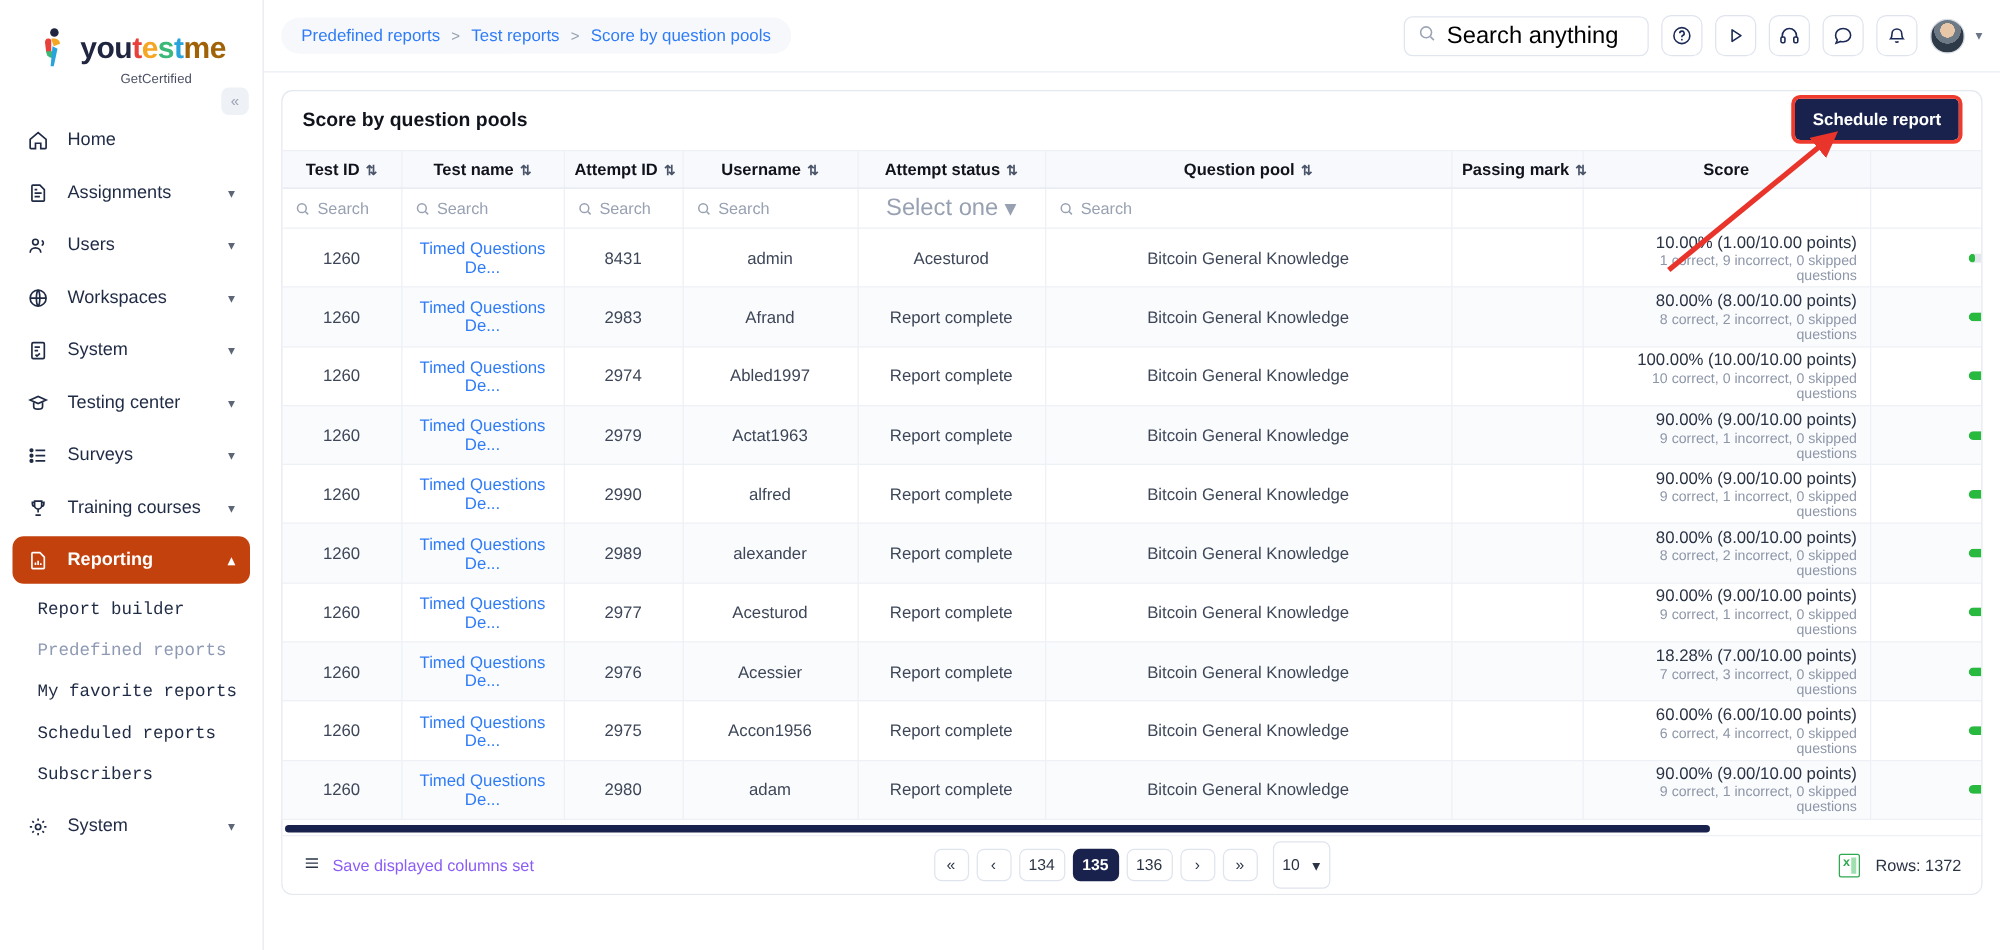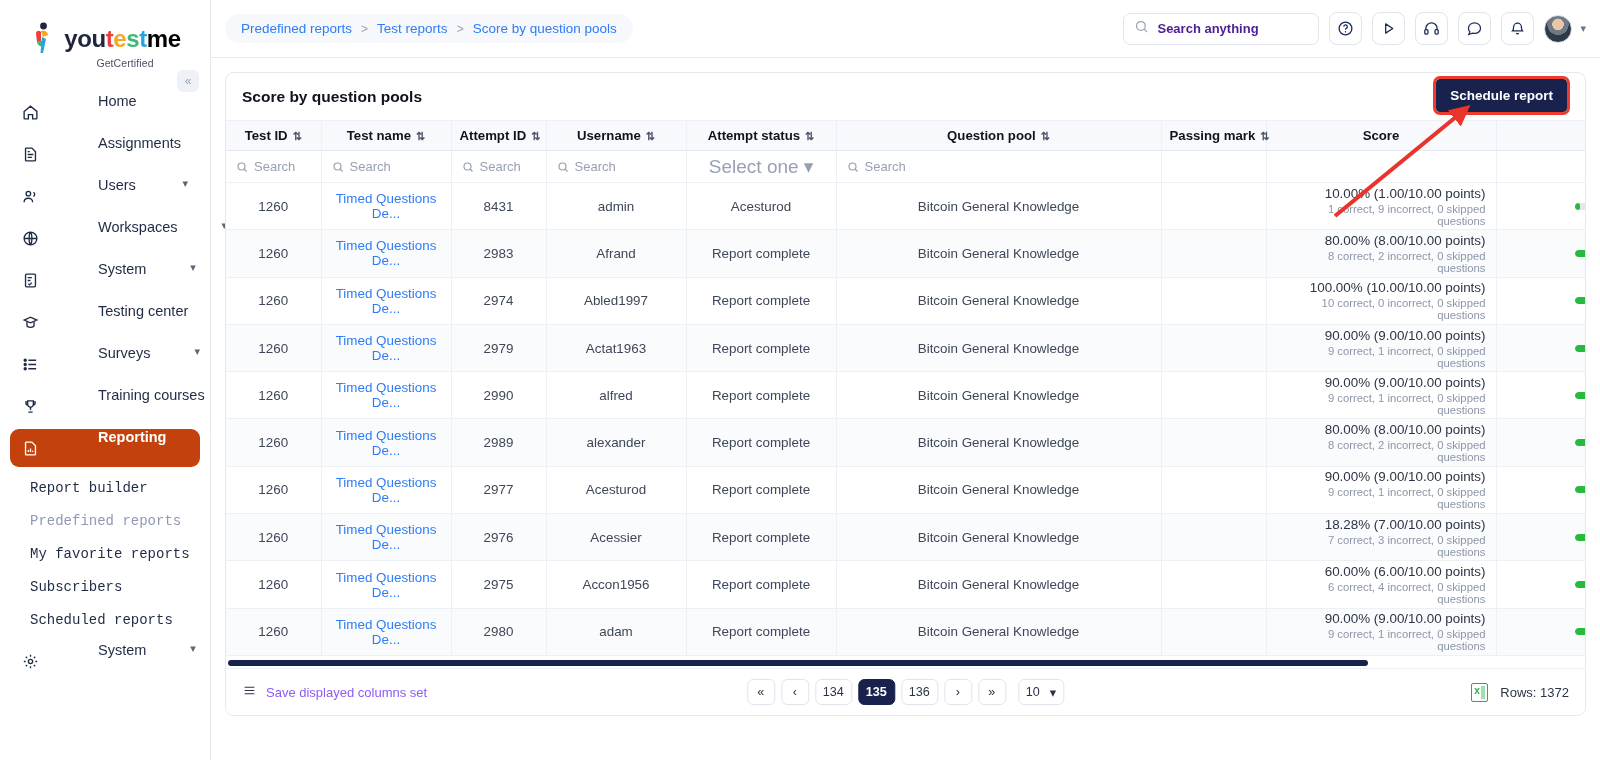--- a/index.html
+++ b/index.html
@@ -21,37 +21,37 @@
   }
   .logo-wrap { padding: 22px 0 0 0; display: flex; flex-direction: column; align-items: center; }
   .logo-row { display: flex; align-items: center; gap: 5px; }
   .logo-mark { width: 30px; height: 34px; position: relative; }
   .logo-text { font-size: 24px; font-weight: 700; letter-spacing: -0.4px; line-height: 1; }
   .logo-text .c1 { color: #20263f; }
   .logo-text .c2 { color: #e8403a; }
   .logo-text .c3 { color: #f5a623; }
   .logo-text .c4 { color: #3cb878; }
   .logo-text .c5 { color: #29a3dc; }
-  .logo-text .c6 { color: #000000; }
+  .logo-text .c6 { color: #a16207; }
   .logo-sub { font-size: 10.5px; color: #4a4f63; margin-left: 40px; margin-top: 1px; letter-spacing: .1px;}
 
   .collapse-btn {
     position: absolute; top: 70px; right: 11px;
     width: 22px; height: 22px; border-radius: 6px;
     background: #eef1f6; color: #9aa3b4;
     display: flex; align-items: center; justify-content: center;
     font-size: 12px; cursor: pointer;
   }
 
   .nav { margin-top: 24px; }
   .nav-item {
-    display: flex; 
+    display: flex; align-items: center;
     height: 38px; margin: 4px 10px; padding: 0 12px;
     border-radius: 9px; cursor: pointer;
-    color: #1f2a44; font-size: 14.5px; gap: 44px;
+    color: #1f2a44; font-size: 14.5px;
   }
   .nav-item .ic { width: 22px; display: flex; align-items: center; color: #1f2a44; flex: 0 0 22px;}
   .nav-item .lbl { margin-left: 10px; flex: 1; white-space: nowrap; }
   .nav-item .chev { color: #5d6677; font-size: 11px; }
   .nav-item.active { background: #c2410c; color: #fff; font-weight: 600; }
   .nav-item.active .ic, .nav-item.active .chev { color: #fff; }
 
   .subnav-item {
     padding: 0 0 0 30px; height: 33px; display: flex; align-items: center;
     font-size: 14px; color: #1f2a44; cursor: pointer; font-family: Liberation Mono, monospace;
@@ -70,21 +70,21 @@
     background: #f6f8fb; border-radius: 18px; padding: 7px 16px;
     display: flex; align-items: center; gap: 9px; font-size: 13.5px;
   }
   .crumbs a { color: #2f7cf6; text-decoration: none; cursor: pointer; }
   .crumbs .sep { color: #97a0b0; font-size: 12px; }
   .topbar-right { margin-left: auto; display: flex; align-items: center; gap: 10px; }
   .search-box {
     width: 196px; height: 32px; border: 1px solid #e1e6ee; border-radius: 7px;
     display: flex; align-items: center; gap: 8px; padding: 0 10px; background: #fff;
   }
-  .search-box .ph { color: #4c1d95; font-size: 13px; font-weight: bold; }
+  .search-box .ph { color: #000000; font-size: 19px; }
   .icon-btn {
     width: 33px; height: 33px; border: 1px solid #dfe4ed; border-radius: 8px;
     display: flex; align-items: center; justify-content: center; cursor: pointer;
     color: #1b2a57; background: #fff;
   }
   .avatar {
     width: 28px; height: 28px; border-radius: 50%;
     background: radial-gradient(circle at 50% 32%, #e8c7a8 0 26%, #6d7a86 27% 48%, #2f3a49 49% 100%);
     border: 1px solid #d8dde6; overflow: hidden; cursor: pointer;
   }
@@ -140,21 +140,21 @@
   }
   .save-cols { display: flex; align-items: center; gap: 9px; font-size: 13px; color: #8b5cf6; cursor: pointer; }
   .pager { position: absolute; left: 50%; transform: translateX(-50%); display: flex; align-items: center; gap: 6px; }
   .pbtn {
     min-width: 28px; height: 26px; padding: 0 7px; border: 1px solid #dfe4ed; border-radius: 6px;
     display: flex; align-items: center; justify-content: center;
     font-size: 12.6px; color: #2b3445; cursor: pointer; background: #fff;
   }
   .pbtn.active { background: #18224d; color: #fff; border-color: #18224d; font-weight: 700; }
   .psel {
-    height: 26px; border: 1px solid #dfe4ed; border-radius: 6px; padding: 0 7px;
+    height: 38px; border: 1px solid #dfe4ed; border-radius: 6px; padding: 0 7px;
     display: flex; align-items: center; gap: 10px; font-size: 12.6px; color: #2b3445; cursor: pointer;
     margin-left: 6px;
   }
   .foot-right { margin-left: auto; display: flex; align-items: center; gap: 12px; }
   .rows-lbl { font-size: 13px; color: #2b3445; }
   .xls { width: 17px; height: 19px; border: 1.6px solid #2fa84f; border-radius: 2px; position: relative; cursor: pointer; }
   .xls::after { content: "x"; position: absolute; left: 2px; top: 1px; font-size: 10px; color: #2fa84f; font-weight: 700; }
   .xls::before { content: ""; position: absolute; right: 2px; top: 2px; bottom: 2px; width: 4px; background: #9fdfb0; }
 
   .arrow-anno { position: absolute; left: 0; top: 0; pointer-events: none; }
@@ -289,24 +289,24 @@
       <div class="subnav-item">
           <span>Report builder</span>
         </div>
       <div class="subnav-item current">
           <span>Predefined reports</span>
         </div>
       <div class="subnav-item">
           <span>My favorite reports</span>
         </div>
       <div class="subnav-item">
+          <span>Scheduled reports</span>
+        </div>
+      <div class="subnav-item">
           <span>Subscribers</span>
-        </div>
-      <div class="subnav-item">
-          <span>Scheduled reports</span>
         </div>
 
       <div class="nav-item" style="margin-top:6px">
         <span class="ic">
             <svg width="17" height="17" viewBox="0 0 24 24" fill="none" stroke="currentColor" stroke-width="1.9">
               <circle cx="12" cy="12" r="3"></circle>
               <path d="M12 2.6v2.6M12 18.8v2.6M21.4 12h-2.6M5.2 12H2.6M18.6 5.4l-1.8 1.8M7.2 16.8l-1.8 1.8M18.6 18.6l-1.8-1.8M7.2 7.2 5.4 5.4"></path>
             </svg>
           </span>
         <span class="lbl">System</span>

